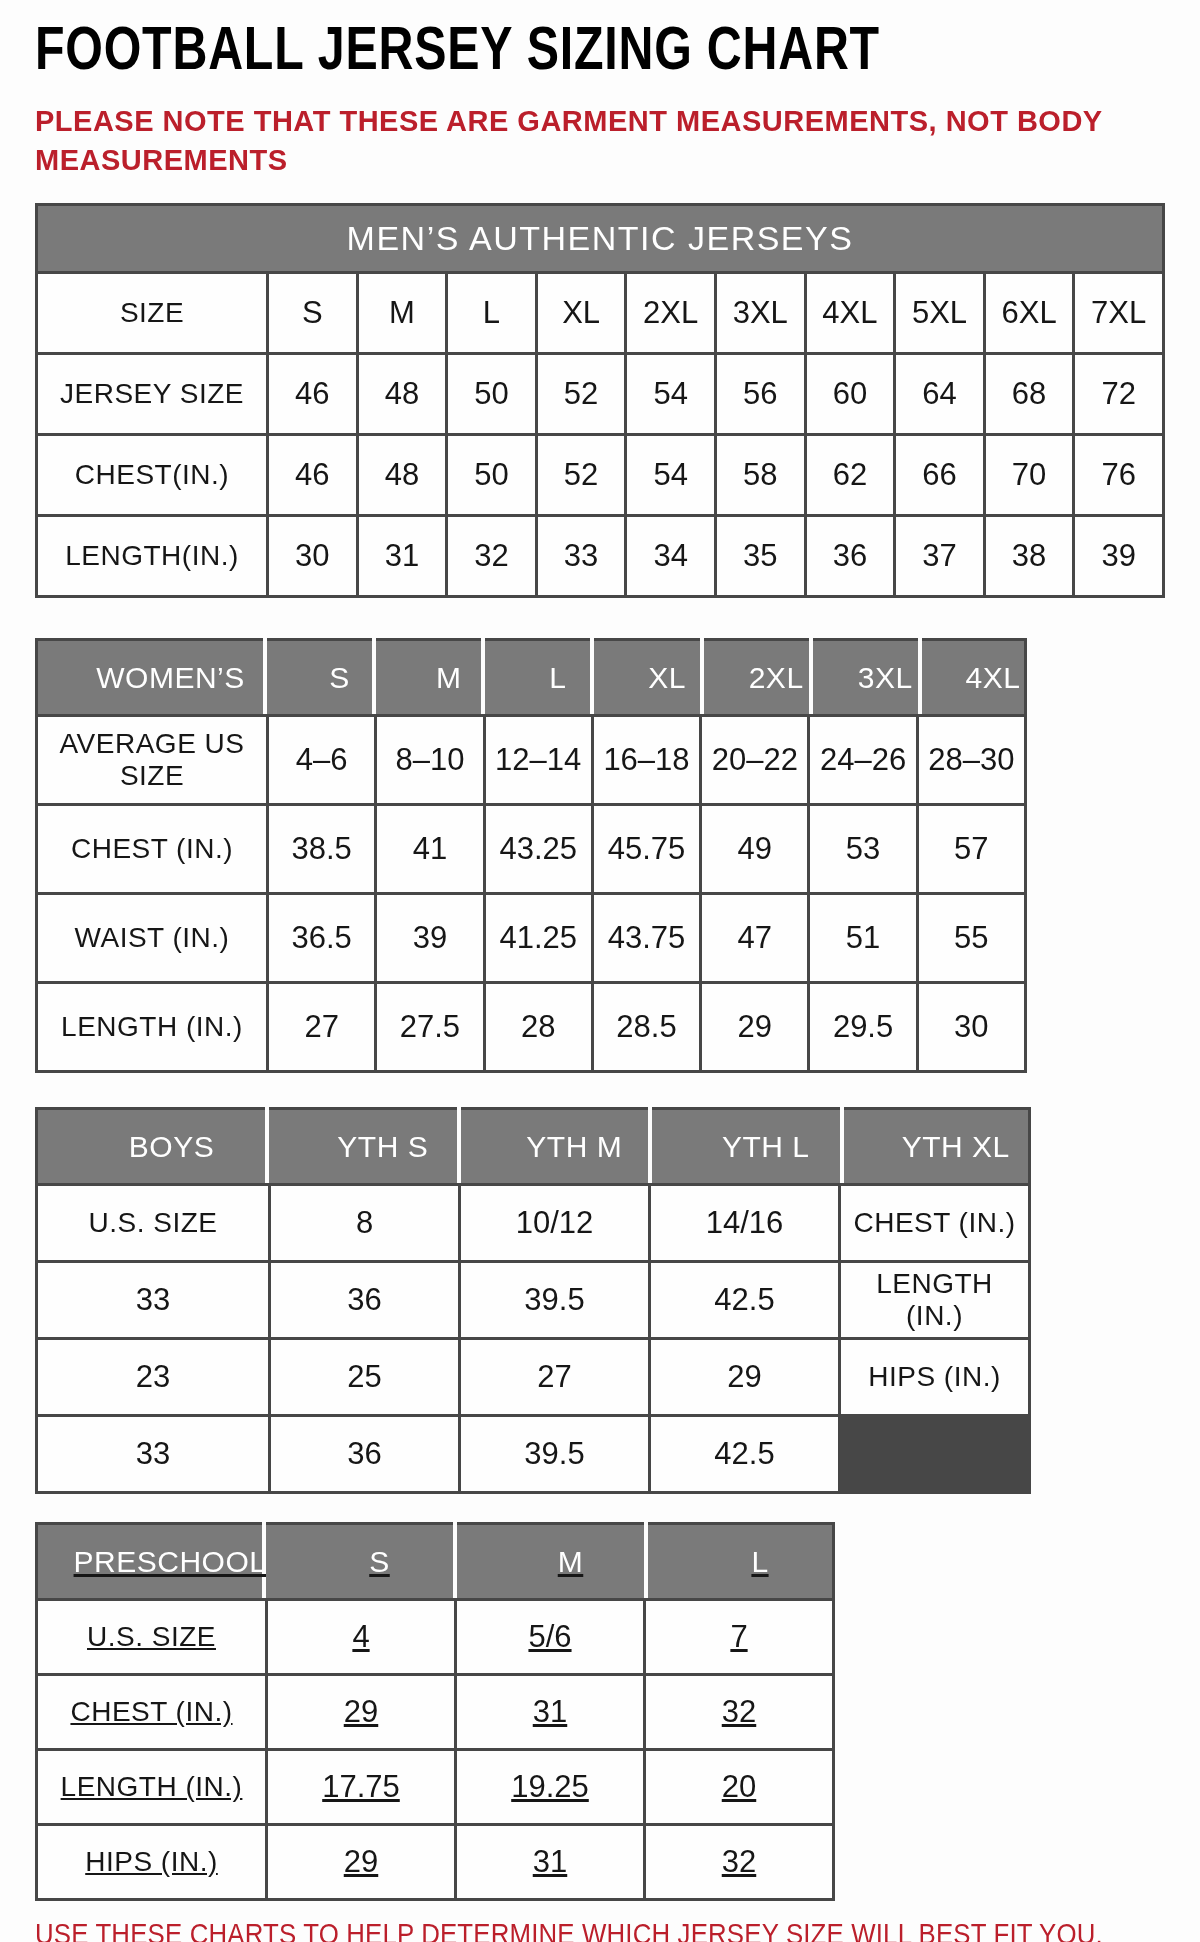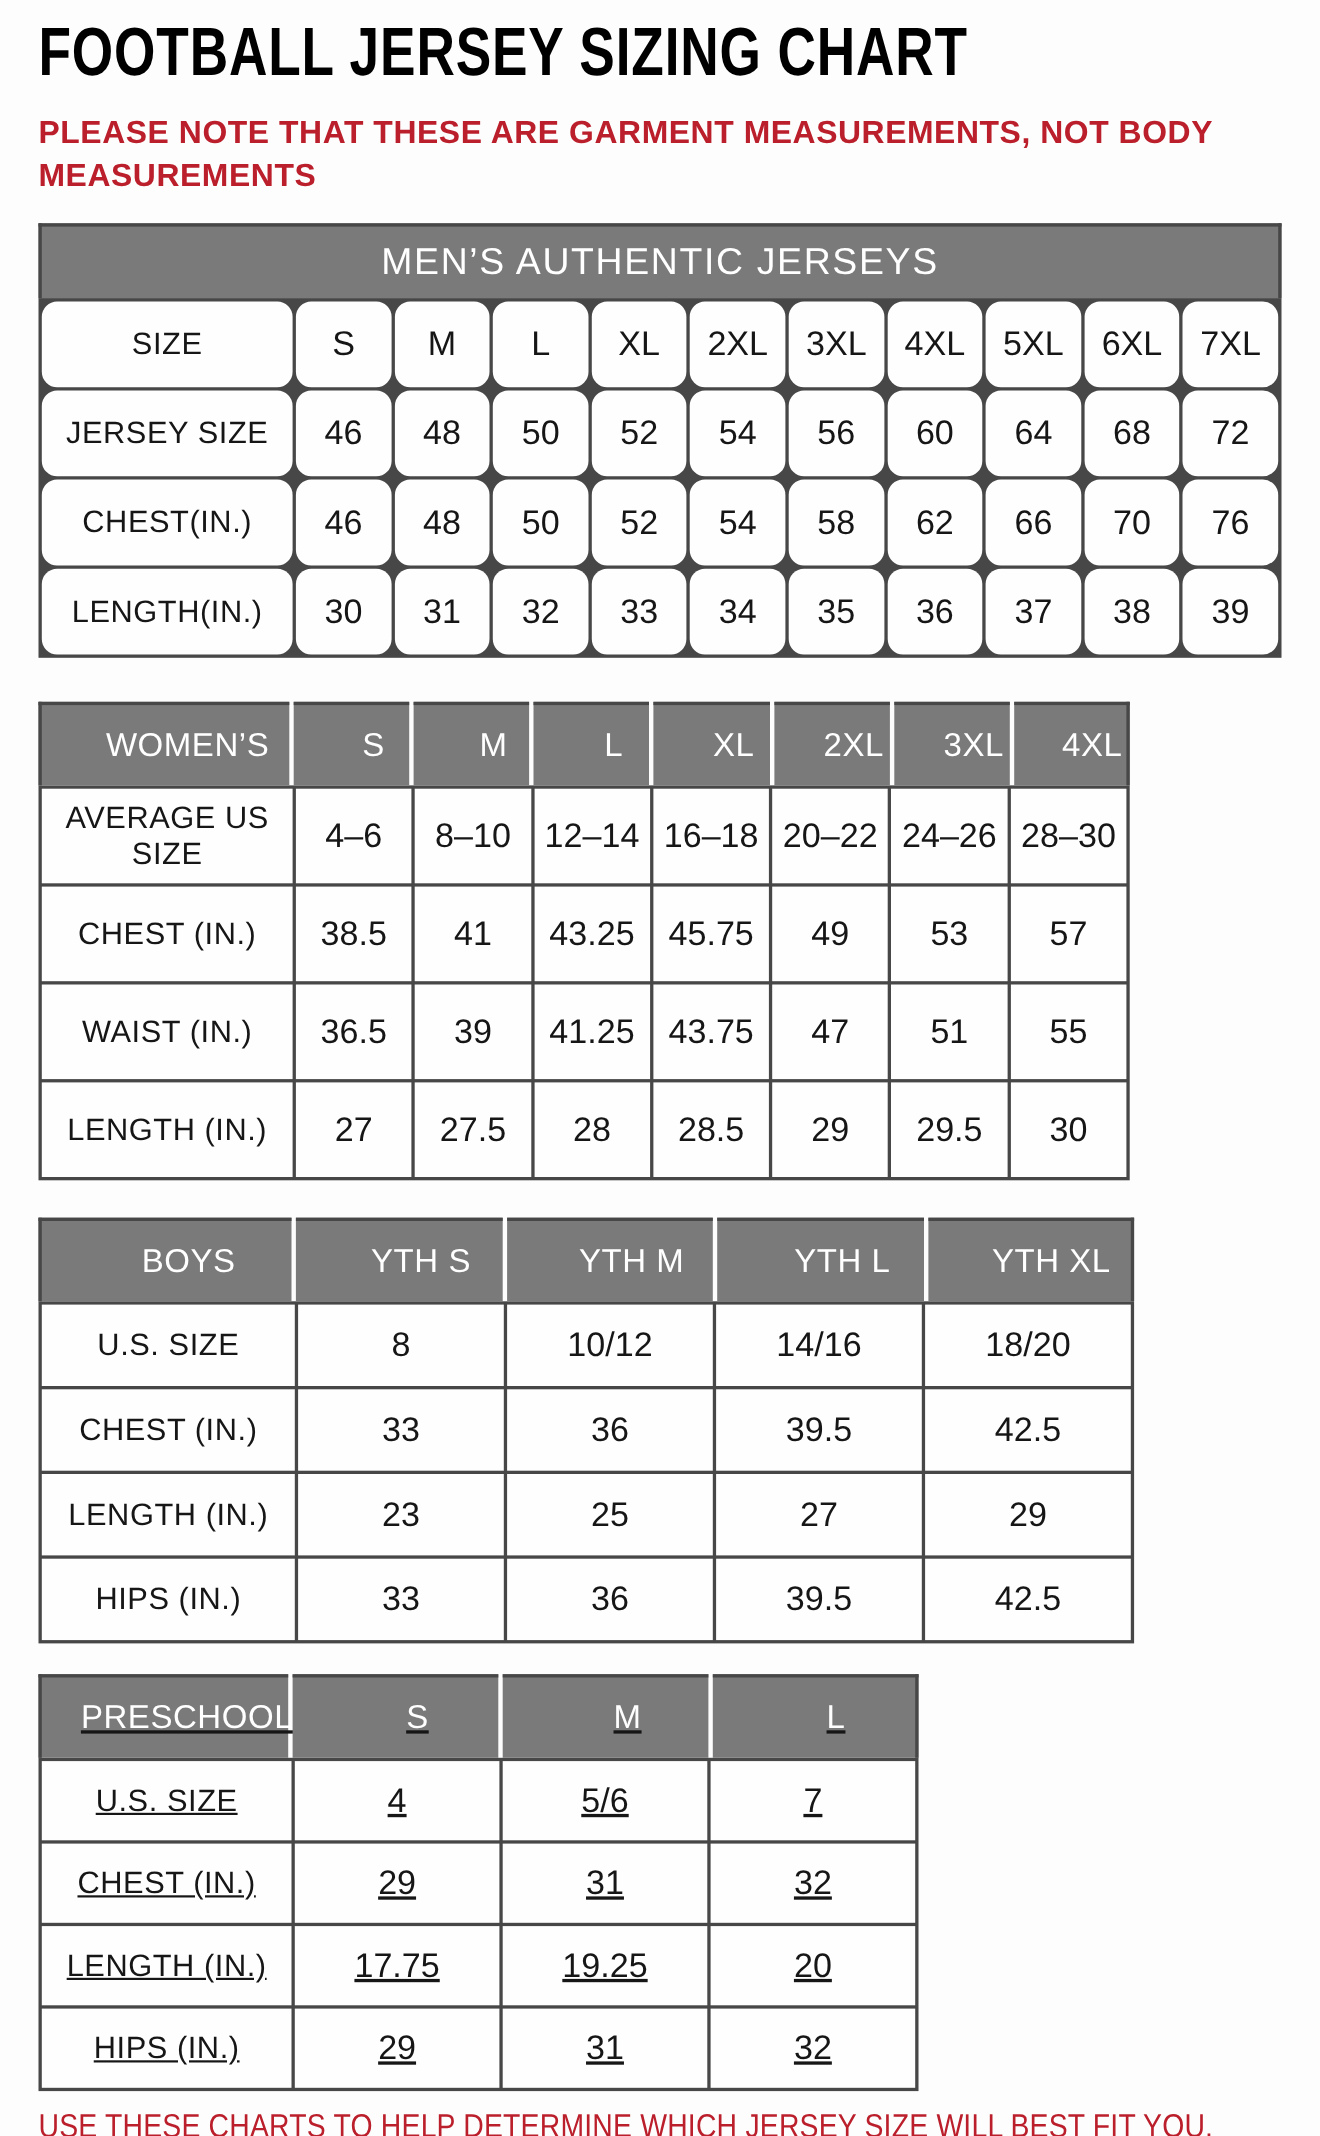--- a/index.html
+++ b/index.html
@@ -95,21 +95,21 @@
     font-size:31px;
     color:#161616;
   }
   .cell.label { font-size:28px; letter-spacing:0.5px; line-height:1.15; padding:0 10px; }
 
   .mens-grid      { grid-template-columns:228px repeat(10, 1fr); }
   .womens-grid    { grid-template-columns:228px repeat(7, 1fr); }
   .boys-grid      { grid-template-columns:230px repeat(4, 1fr); }
   .preschool-grid { grid-template-columns:227px repeat(3, 1fr); }
 
-  .mens      .cell { height:78px;border-radius:14px; }
+  .mens      .cell { height:78px; }
   .womens    .cell { height:86px; }
   .boys      .cell { height:74px; }
   .preschool .cell { height:72px; }
 </style>
 </head>
 <body>
 
 <div class="page">
 
   <h1 class="title">FOOTBALL JERSEY SIZING CHART</h1>
@@ -219,21 +219,20 @@
         <div class="hcell">YTH S</div>
         <div class="hcell">YTH M</div>
         <div class="hcell">YTH L</div>
         <div class="hcell">YTH XL</div>
       </div>
     <div class="sz-body boys-grid">
         <div class="cell label">U.S. SIZE</div>
         <div class="cell">8</div>
         <div class="cell">10/12</div>
         <div class="cell">14/16</div>
-        <div class="cell">18/20</div>
         <div class="cell label">CHEST (IN.)</div>
         <div class="cell">33</div>
         <div class="cell">36</div>
         <div class="cell">39.5</div>
         <div class="cell">42.5</div>
         <div class="cell label">LENGTH (IN.)</div>
         <div class="cell">23</div>
         <div class="cell">25</div>
         <div class="cell">27</div>
         <div class="cell">29</div>

